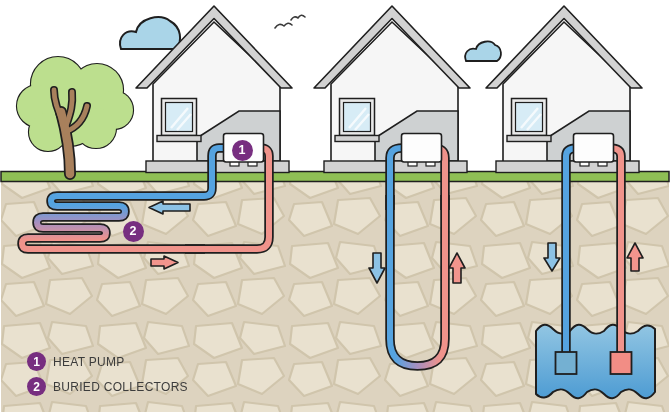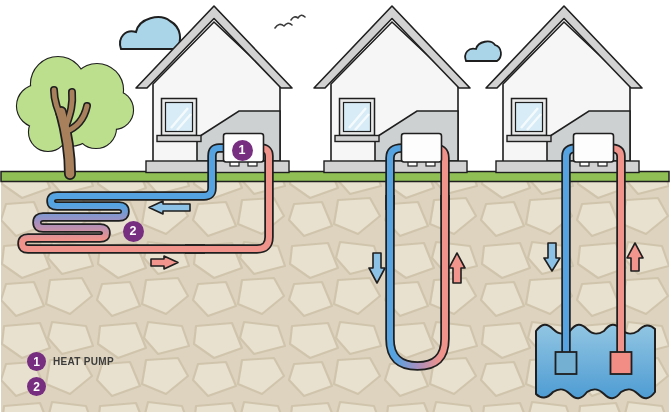--- a/index.html
+++ b/index.html
@@ -26,21 +26,21 @@
   .pipeR{fill:none;stroke:var(--pipe-red);stroke-width:6}
   .st-b{stop-color:var(--pipe-blue)} .st-p{stop-color:var(--pipe-purple)} .st-r{stop-color:var(--pipe-red)}
   .st-wl{stop-color:var(--water-light)} .st-wd{stop-color:var(--water-deep)}
   
   .badge{position:absolute;border-radius:50%;background:var(--badge);color:#fff;
          display:flex;align-items:center;justify-content:center;font-weight:bold;z-index:3;}
   .badge.d{width:21px;height:21px;font-size:12.5px;}
   .legend{position:absolute;left:27px;top:352px;display:flex;flex-direction:column;gap:6px;z-index:3;}
   .legend-row{display:flex;align-items:center;gap:7px;}
   .legend .badge{position:static;width:19px;height:19px;font-size:12px;flex:none;}
-  .legend-label{font-size:10px;font-weight:700;letter-spacing:.3px;color:var(--text);white-space:nowrap;}
+  .legend-label{font-size:12px;font-weight:400;letter-spacing:.3px;color:var(--text);white-space:nowrap;}
 </style>
 </head>
 <body>
 
 <div class="stage">
 
 <svg width="670" height="416" viewBox="0 0 670 416">
   <defs>
     <linearGradient id="serpGrad" gradientUnits="userSpaceOnUse" x1="0" y1="196" x2="0" y2="249">
       <stop offset="0" class="st-b"></stop>
@@ -183,16 +183,17 @@
 <div class="badge d" style="left:231.5px;top:139.5px">1</div>
 <div class="badge d" style="left:122.5px;top:220.5px">2</div>
 
 <div class="legend">
   <div class="legend-row">
     <span class="badge">1</span>
     <span class="legend-label">HEAT PUMP</span>
   </div>
   <div class="legend-row">
     <span class="badge">2</span>
+    <span class="legend-label">BURIED COLLECTORS</span>
   </div>
 </div>
 
 </div>
 
 </body></html>

